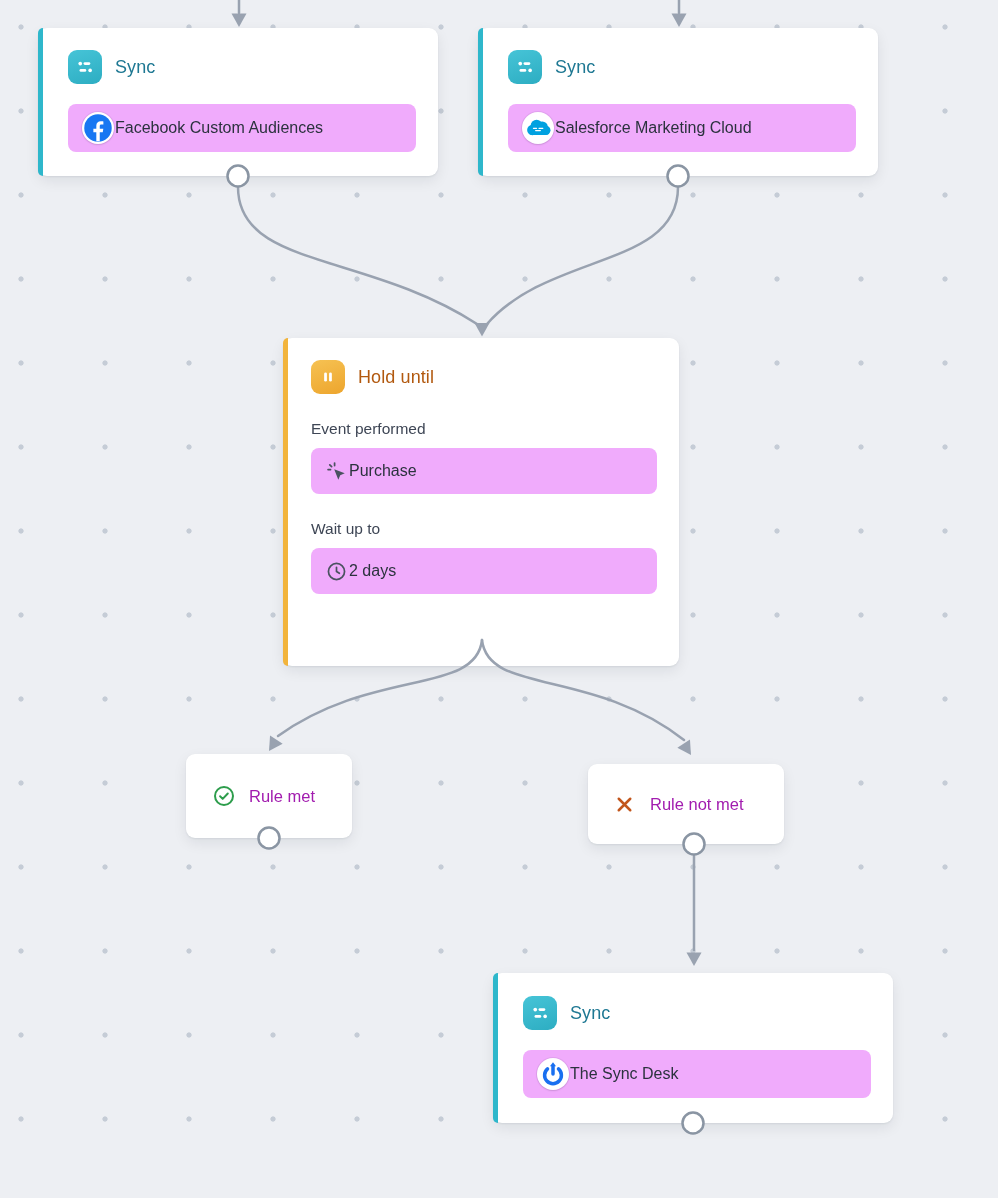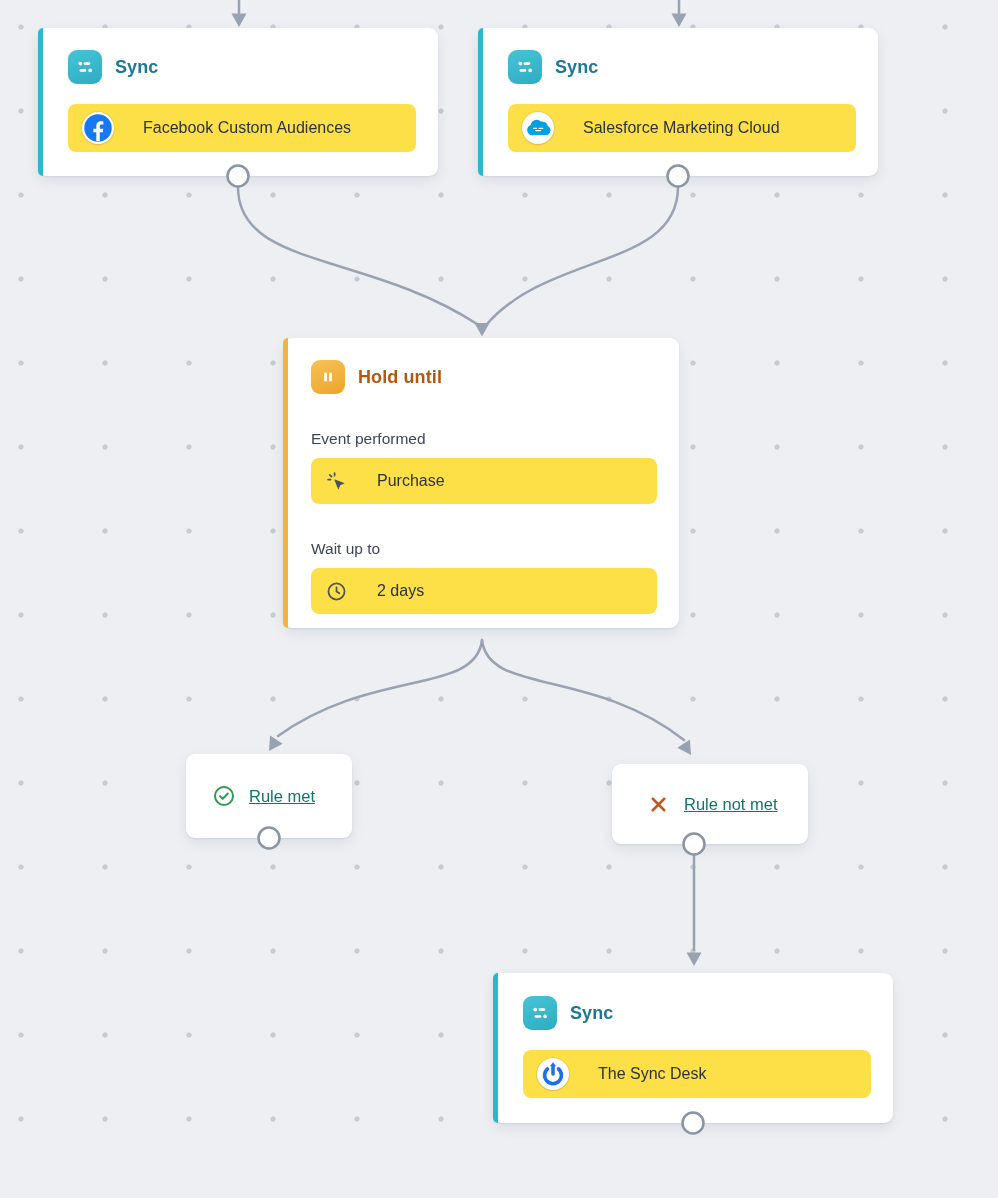--- a/index.html
+++ b/index.html
@@ -29,54 +29,54 @@
   .accent{
     position:absolute;left:0;top:0;bottom:0;width:5px;
     border-radius:9px 0 0 9px;
   }
   .accent.teal{background:#2eb7cb;}
   .accent.amber{background:#f2b43c;}
 
   .n-syncfb{left:38px;top:28px;width:400px;height:148px;padding:22px 22px 24px 30px;}
   .n-syncsf{left:478px;top:28px;width:400px;height:148px;padding:22px 22px 24px 30px;}
   .n-syncttd{left:493px;top:973px;width:400px;height:150px;padding:23px 22px 24px 30px;}
-  .n-hold{left:283px;top:338px;width:396px;height:290px;padding:22px 22px 26px 28px;}
+  .n-hold{left:283px;top:338px;width:396px;height:328px;padding:22px 22px 26px 28px;}
   .n-rulemet{left:186px;top:754px;width:166px;height:84px;display:flex;align-items:center;gap:13px;padding:0 0 0 26px;}
-  .n-rulenot{left:612px;top:764px;width:196px;height:80px;display:flex;align-items:center;gap:14px;padding:0 0 0 34px;}
+  .n-rulenot{left:588px;top:764px;width:196px;height:80px;display:flex;align-items:center;gap:14px;padding:0 0 0 24px;}
 
   .node-header{display:flex;align-items:center;gap:13px;}
   .type-icon{
     width:34px;height:34px;border-radius:9px;
     display:flex;align-items:center;justify-content:center;flex:none;
   }
   .type-icon.teal{background:linear-gradient(160deg,#46c4d7,#2dadc2);}
   .type-icon.amber{background:linear-gradient(160deg,#f6c253,#eda52d);}
-  .type-title{font-size:18px;font-weight:700;letter-spacing:.1px;}
+  .type-title{font-size:18px;font-weight:400;letter-spacing:.1px;}
   .type-title.sync{color:#1e7893;}
   .type-title.hold{color:#b2590f;}
 
   .pill{
     margin-top:20px;height:48px;
-    background:#fde047;border-radius:8px;
-    display:flex;align-items:center;gap:29px;padding:0 14px;
+    background:#f0abfc;border-radius:8px;
+    display:flex;align-items:center;gap:1px;padding:0 14px;
     box-sizing:border-box;
   }
   .pill.small{height:46px;margin-top:10px;padding:16px 13px;}
   .logo-circle{
     width:32px;height:32px;border-radius:50%;background:#fff;flex:none;
     display:flex;align-items:center;justify-content:center;
     box-shadow:0 0 0 1px rgba(15,23,42,.06), 0 1px 2px rgba(15,23,42,.10);
   }
   .pill-text{font-size:16px;color:#2b323e;}
 
-  .field-label{font-size:15.5px;color:#3e4655;margin-top:36px;}
+  .field-label{font-size:15.5px;color:#3e4655;margin-top:26px;}
   .field-label.second{}
   .plain-icon{width:24px;height:24px;flex:none;display:flex;align-items:center;justify-content:center;}
 
-  .rule-text{font-size:16.5px;color:#0f766e;text-decoration:underline;}
+  .rule-text{font-size:16.5px;color:#a21caf;}
 </style>
 </head>
 <body>
 
 <div class="canvas">
 
   <div class="node n-syncfb">
     <div class="accent teal"></div>
     <div class="node-header">
       <div class="type-icon teal">

